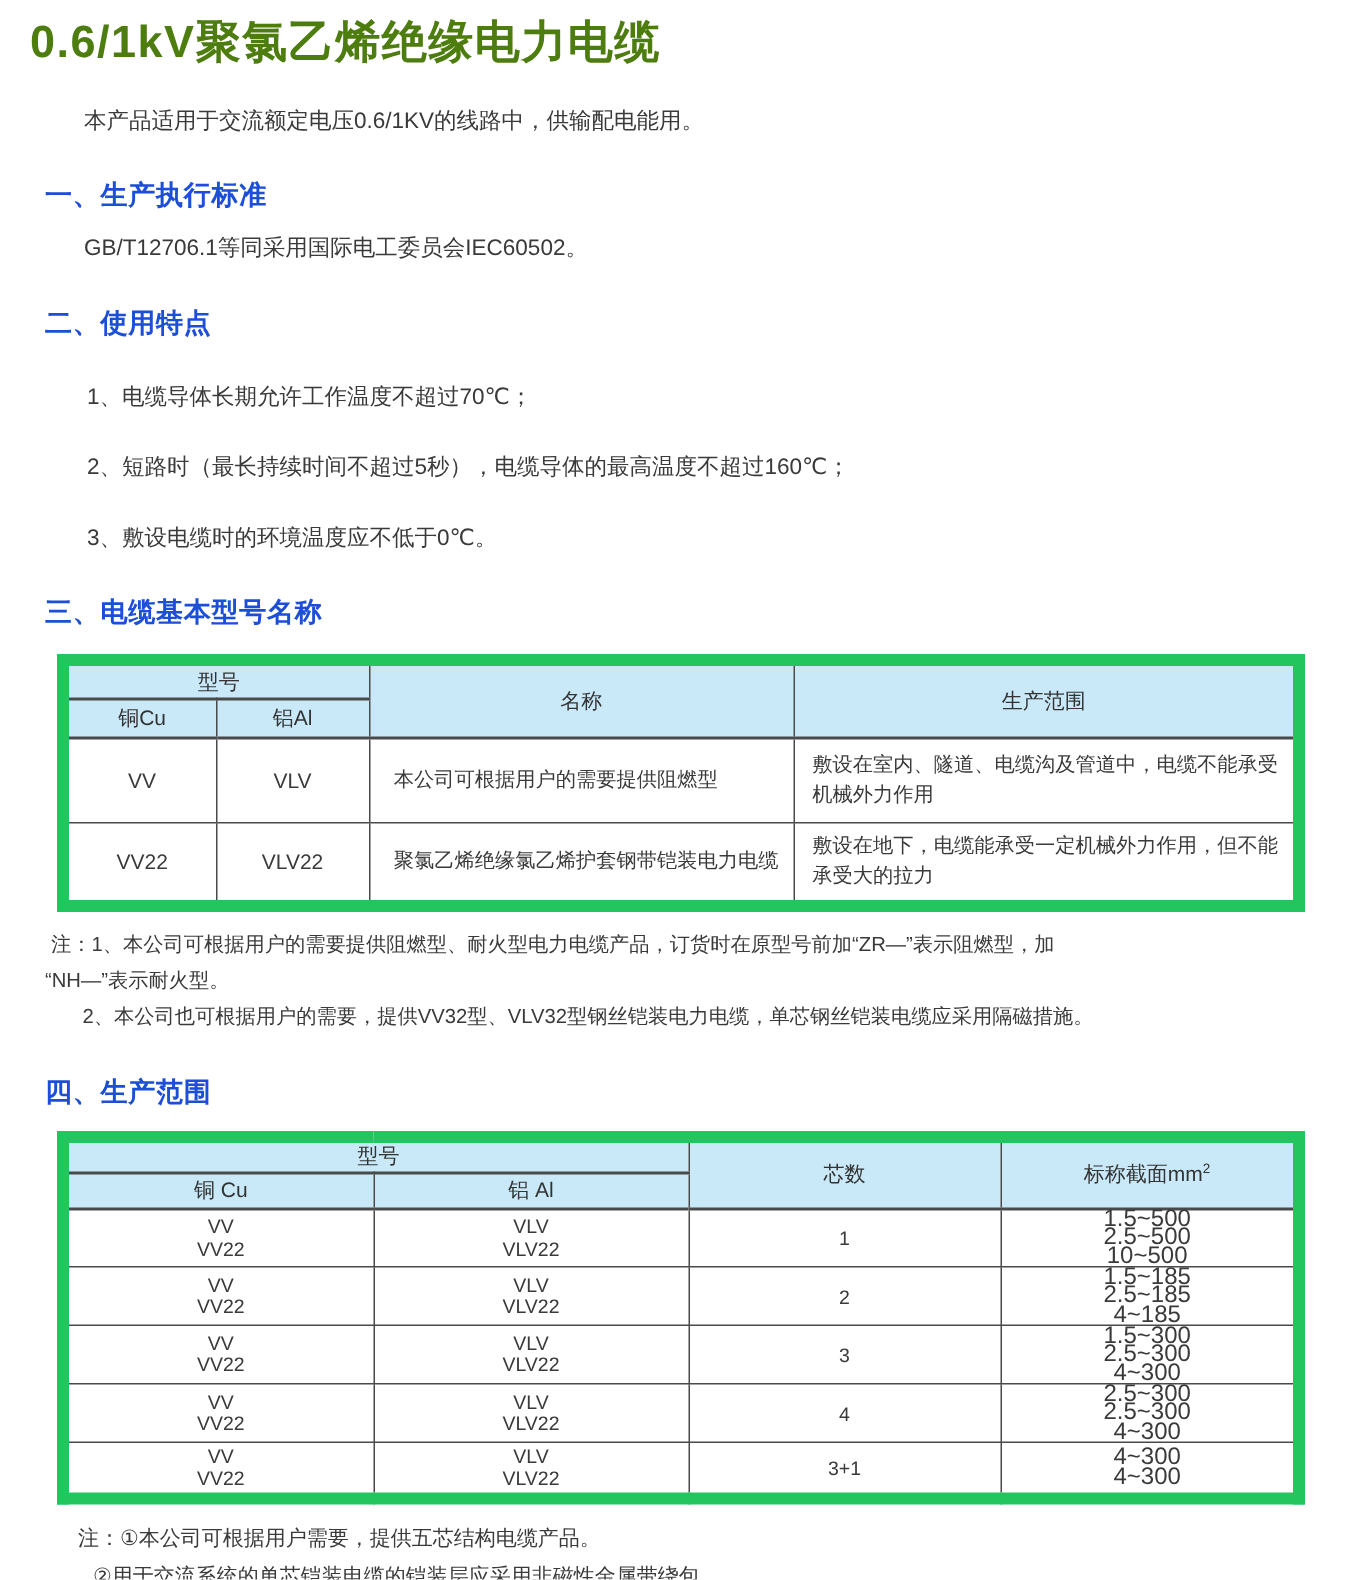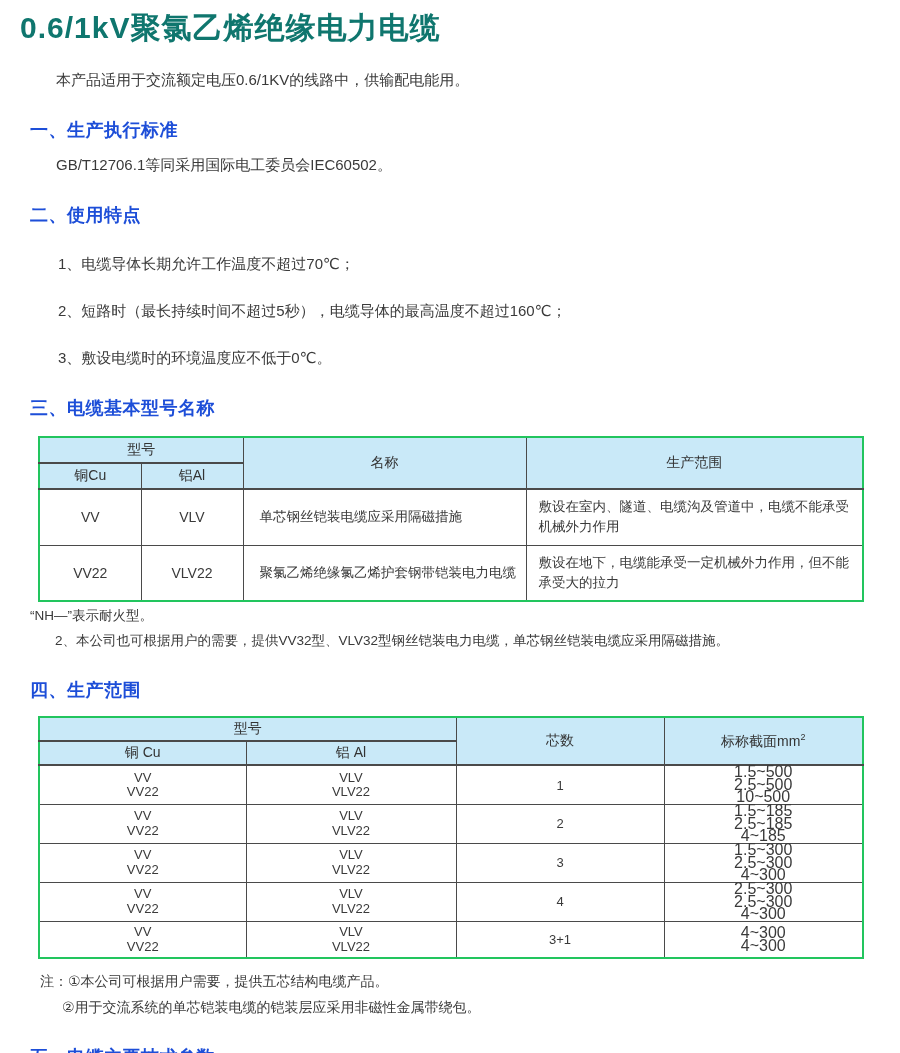--- a/index.html
+++ b/index.html
@@ -9,21 +9,21 @@
     font-family: "Liberation Sans", "DejaVu Sans", sans-serif;
     color: #3a3a3a;
     overflow: hidden;
   }
   .page { position: relative; width: 900px; height: 1053px; }
 
   .title {
     margin: 8px 0 0 20px;
     font-size: 30px;
     font-weight: bold;
-    color: #0f766e;
+    color: #4d7c0f;
     letter-spacing: 1px;
   }
   .intro {
     margin: 22px 0 0 56px;
     font-size: 15px;
   }
   .sec-h {
     margin: 28px 0 0 30px;
     font-size: 18px;
     font-weight: bold;
@@ -36,21 +36,21 @@
   }
   .feat-item {
     margin: 28px 0 0 58px;
     font-size: 15px;
   }
 
   table {
     border-collapse: collapse;
     table-layout: fixed;
     margin: 16px 0 0 38px;
-    border: 2px solid #22c55e;
+    border: 8px solid #22c55e;
   }
   th, td {
     border: 1px solid #4a4a4a;
     padding: 0;
   }
   thead th {
     background: #c9e9f8;
     font-weight: normal;
     font-size: 14px;
     color: #333;
@@ -77,21 +77,21 @@
   .t2 tbody tr.last { height: 37px; }
   .t2 td { text-align: center; font-size: 13px; }
   .t2 .stack span { display: block; line-height: 14.5px; }
   .t2 .sizes span { display: block; line-height: 12.6px; font-size: 16px; }
   .t2 sup { font-size: 9px; }
 
   .note { font-size: 13.5px; line-height: 1.45; color: #3a3a3a; }
   .note-1 { margin: 12px 0 0 34px; }
   .note-2 { margin: 4px 0 0 30px; }
   .note-3 { margin: 5px 0 0 55px; }
-  .note2-1 { margin: 12px 0 0 40px; font-size: 14px; }
+  .note2-1 { margin: 12px 0 0 52px; font-size: 14px; }
   .note2-2 { margin: 5px 0 0 62px; font-size: 14px; }
 </style>
 </head>
 <body>
 
 <div class="page">
 
   <div class="title">0.6/1kV聚氯乙烯绝缘电力电缆</div>
 
   <div class="intro">本产品适用于交流额定电压0.6/1KV的线路中，供输配电能用。</div>
@@ -121,32 +121,33 @@
       </tr>
       <tr>
         <th>铜Cu</th>
         <th>铝Al</th>
       </tr>
     </thead>
     <tbody>
       <tr>
         <td class="model">VV</td>
         <td class="model">VLV</td>
-        <td class="name">单芯钢丝铠装电缆应采用隔磁措施</td>
+        <td class="name">本公司可根据用户的需要提供阻燃型</td>
         <td class="app">敷设在室内、隧道、电缆沟及管道中，电缆不能承受机械外力作用</td>
       </tr>
       <tr>
         <td class="model">VV22</td>
         <td class="model">VLV22</td>
         <td class="name">聚氯乙烯绝缘氯乙烯护套钢带铠装电力电缆</td>
         <td class="app">敷设在地下，电缆能承受一定机械外力作用，但不能承受大的拉力</td>
       </tr>
     </tbody>
   </table>
 
+  <div class="note note-1">注：1、本公司可根据用户的需要提供阻燃型、耐火型电力电缆产品，订货时在原型号前加“ZR—”表示阻燃型，加</div>
   <div class="note note-2">“NH—”表示耐火型。</div>
   <div class="note note-3">2、本公司也可根据用户的需要，提供VV32型、VLV32型钢丝铠装电力电缆，单芯钢丝铠装电缆应采用隔磁措施。</div>
 
   <div class="sec-h">四、生产范围</div>
 
   <table class="t2">
     <colgroup>
         <col class="c1">
         <col class="c2">
         <col class="c3">

